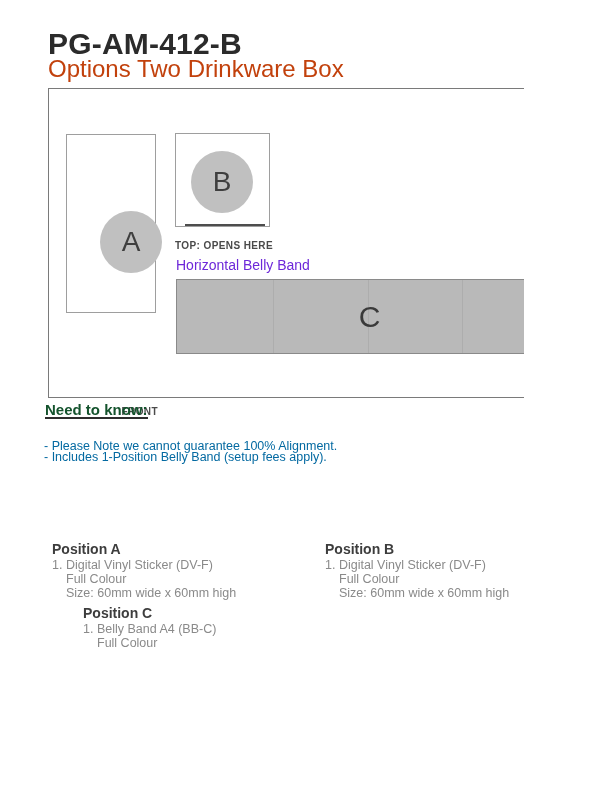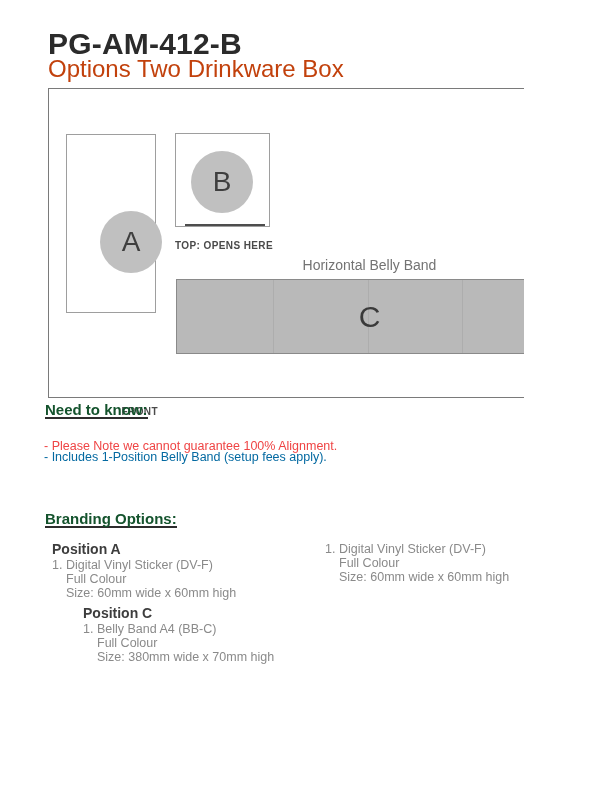--- a/index.html
+++ b/index.html
@@ -27,40 +27,40 @@
   .circle-b { left:15px; top:17px; }
 
   .open-line { position:absolute; left:136px; top:135px; width:80px; height:2px;
     background:#4d4d4d; }
 
   .panel-caption { position:absolute; font-size:10px; font-weight:bold; color:#4a4a4a;
     letter-spacing:0.4px; line-height:1; }
   .front-caption { left:17px; top:318px; width:92px; text-align:right; }
   .top-caption { left:126px; top:144px; width:160px; text-align:left;margin-top:8px; }
 
-  .band-title { position:absolute; left:127px; top:169px; width:387px; text-align:center;
-    font-size:14px; color:#737373; line-height:1; }
+  .band-title { position:absolute; left:127px; top:169px; width:387px; 
+    font-size:14px; color:#6d28d9; line-height:1; }
 
   .belly-band { position:absolute; left:127px; top:190px; width:387px; height:75px;
     background:#b9b9b9; border:1px solid #8a8a8a; display:flex; align-items:center;
     justify-content:center; }
   .band-letter { font-size:30px; color:#3a3a3a; line-height:1; position:relative; z-index:2; }
   .fold-line { position:absolute; top:0; bottom:0; width:1px; background:#adadad; }
   .fold-1 { left:96px; } .fold-2 { left:191px; } .fold-3 { left:285px; }
   .glue-flap { position:absolute; top:0; bottom:0; right:0; width:11px;
     background:#c6c6c6; border-left:2px solid #8f8f8f; }
 
   .section-heading { position:absolute; font-size:15px; font-weight:bold; color:#14532d;
     line-height:1; border-bottom:2.5px solid #2d2d2d; padding-bottom:0; }
   .need-heading { left:45px; top:402px; }
   .branding-heading { left:45px; top:511px; }
 
   .note-line { position:absolute; left:44px; font-size:12.5px; line-height:13px; }
   .note-gray { top:432px; color:#0369a1;margin-top:19px; }
-  .note-red  { top:440px; color:#ef4444; }
+  .note-red  { top:440px; color:#0369a1; }
 
   .pos-block { position:absolute; width:270px; }
   .pos-a { left:52px; top:542px; }
   .pos-b { left:325px; top:542px; }
   .pos-c { left:52px; top:606px;margin-left:31px; }
   .pos-title { font-size:14px; font-weight:bold; color:#3d3d3d; line-height:14px;
     margin-bottom:2px; }
   .pos-line { font-size:12.5px; color:#8a8a8a; line-height:14px; }
   .pos-line.indent { padding-left:14px; }
 </style>
@@ -98,35 +98,34 @@
       <div class="glue-flap"></div>
       <div class="band-letter">C</div>
     </div>
 
   </div>
 
   <div class="section-heading need-heading">Need to know:</div>
   <div class="note-line note-gray">- Includes 1-Position Belly Band (setup fees apply).</div>
   <div class="note-line note-red">- Please Note we cannot guarantee 100% Alignment.</div>
 
-  <div class="section-heading branding-heading">Branding Options:</div>
 
   <div class="pos-block pos-a">
     <div class="pos-title">Position A</div>
     <div class="pos-line">1. Digital Vinyl Sticker (DV-F)</div>
     <div class="pos-line indent">Full Colour</div>
     <div class="pos-line indent">Size: 60mm wide x 60mm high</div>
   </div>
 
   <div class="pos-block pos-b">
+    <div class="pos-title">Position B</div>
     <div class="pos-line">1. Digital Vinyl Sticker (DV-F)</div>
     <div class="pos-line indent">Full Colour</div>
     <div class="pos-line indent">Size: 60mm wide x 60mm high</div>
   </div>
 
   <div class="pos-block pos-c">
     <div class="pos-title">Position C</div>
     <div class="pos-line">1. Belly Band A4 (BB-C)</div>
     <div class="pos-line indent">Full Colour</div>
-    <div class="pos-line indent">Size: 380mm wide x 70mm high</div>
   </div>
 
 </div>
 
 </body></html>

